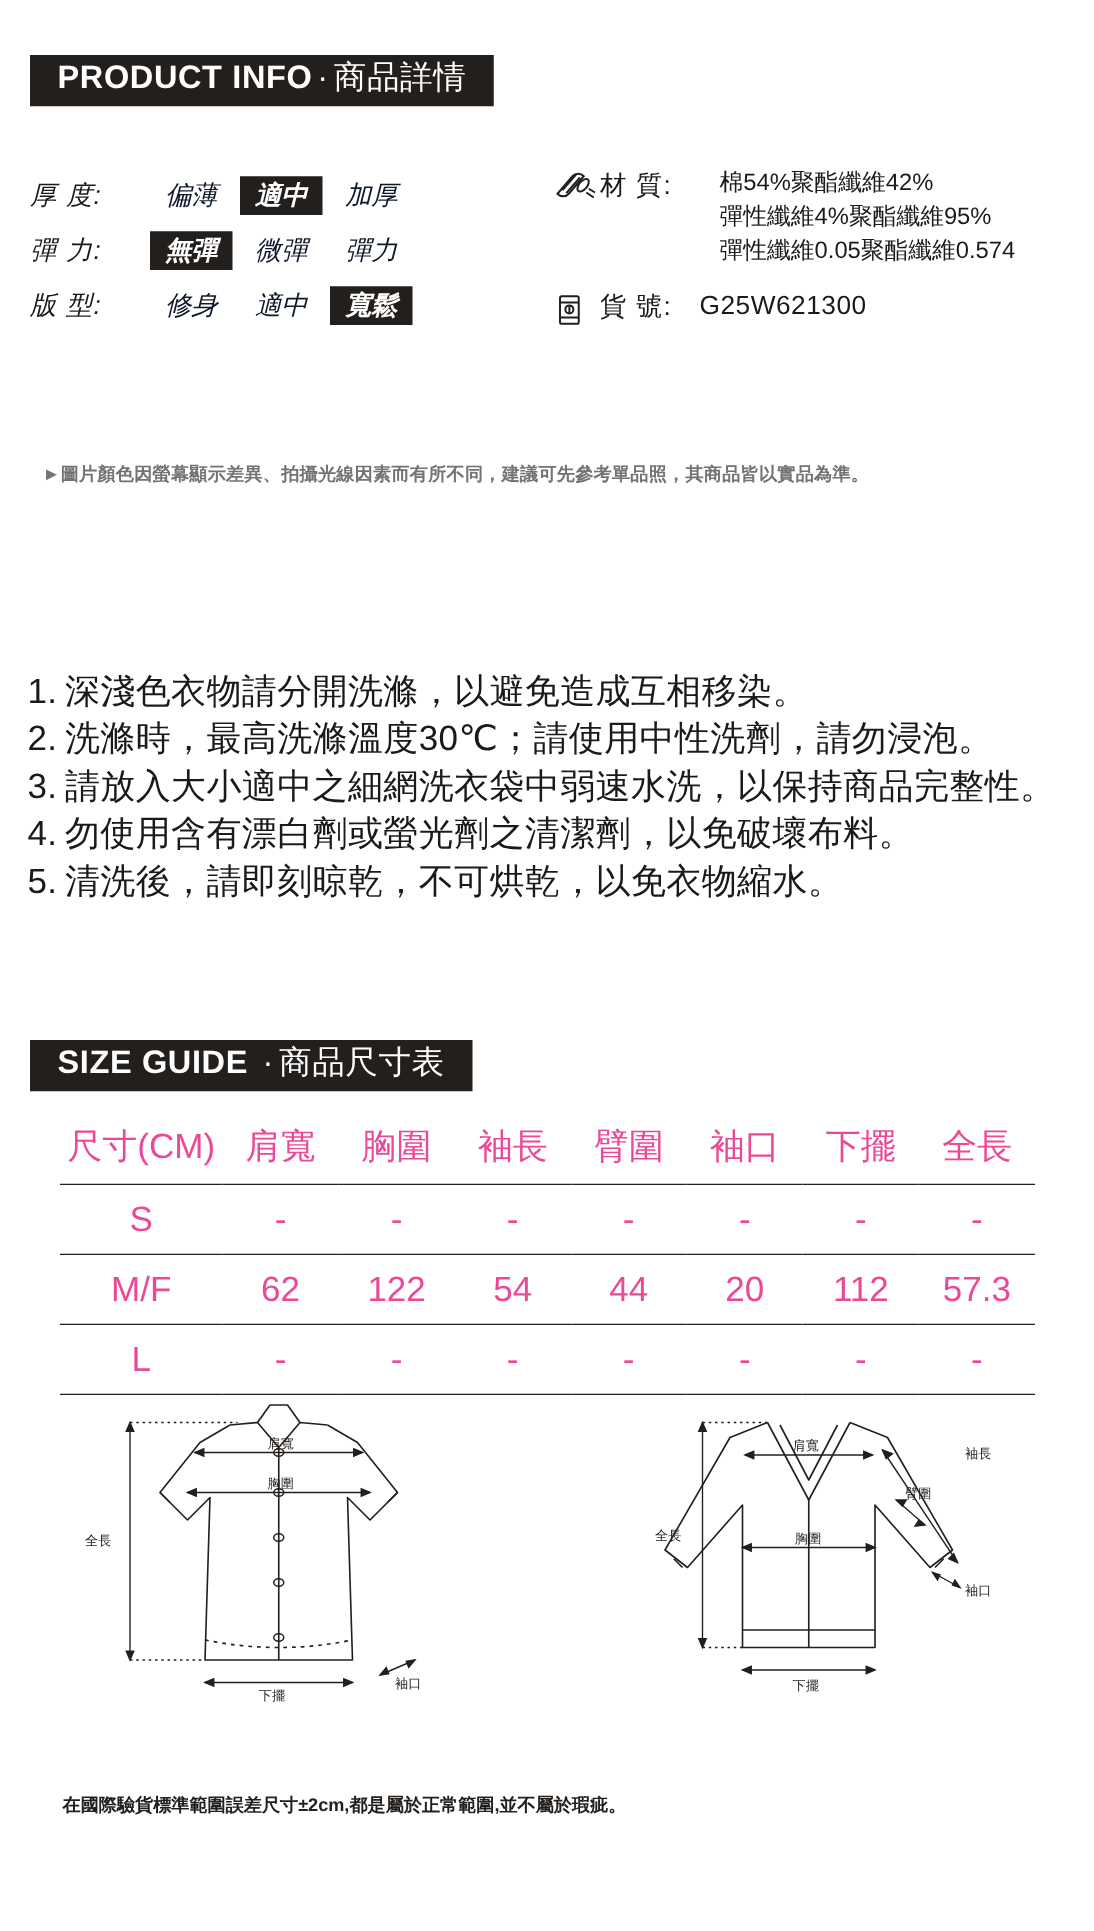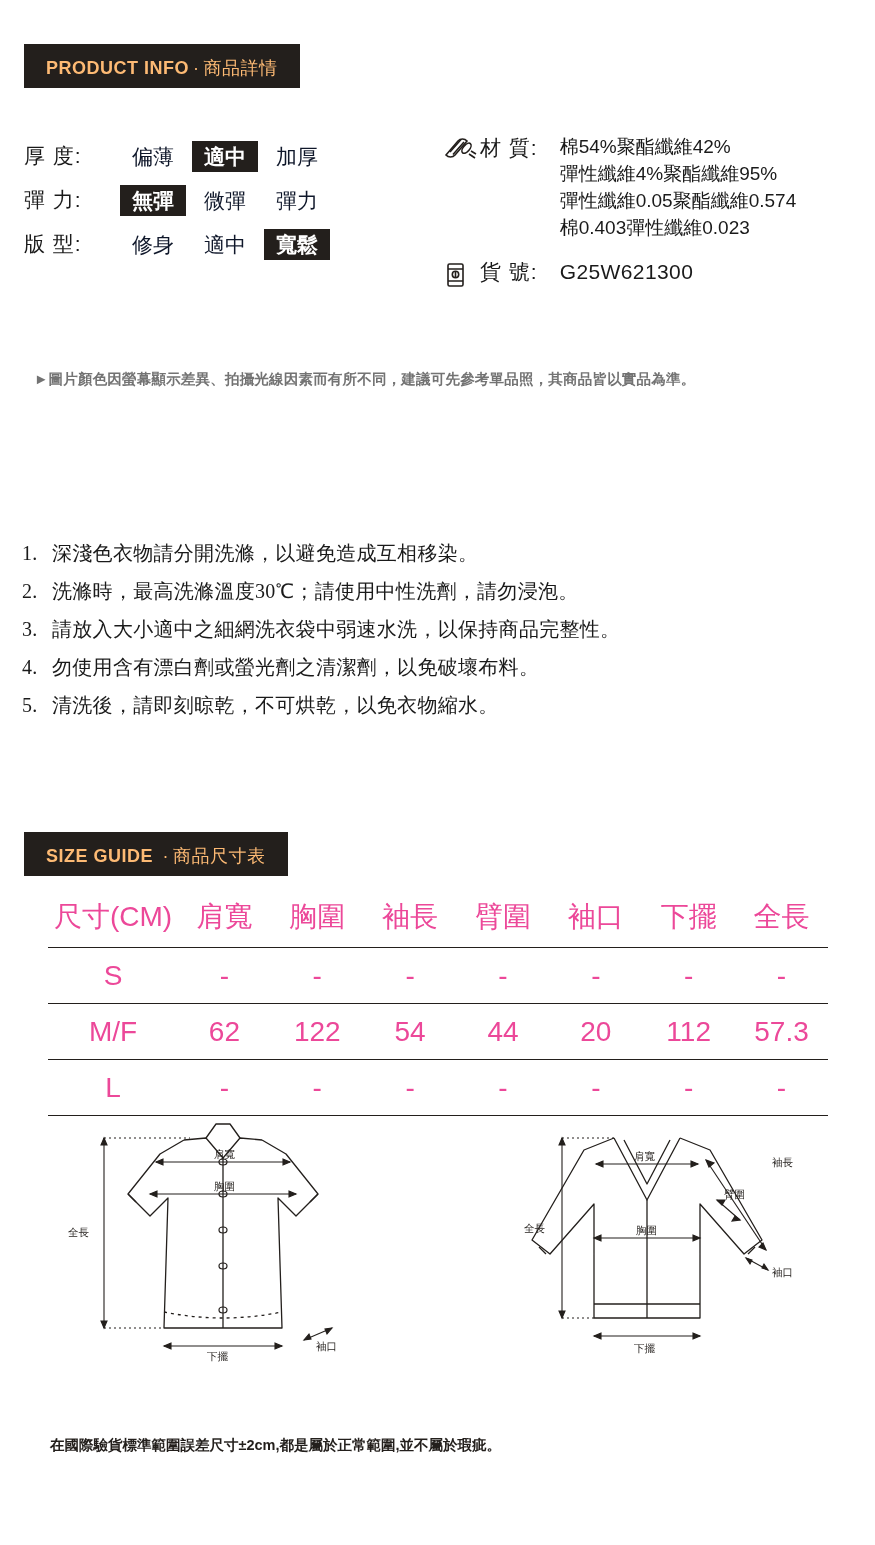--- a/index.html
+++ b/index.html
@@ -9,37 +9,37 @@
     background: #ffffff;
     font-family: "Liberation Sans", "DejaVu Sans", sans-serif;
     color: #1a1a1a;
   }
   .page { position: relative; width: 875px; height: 1545px; overflow: hidden; }
 
   
   .bar {
     display: inline-block;
     background: #231f1c;
-    color: #fdba74;
-    padding: 15px 22px 11px 22px;
-    font-size: 18px;
+    color: #ffffff;
+    padding: 4px 22px 11px 22px;
+    font-size: 26px;
     letter-spacing: .5px;
     line-height: 1;
     white-space: nowrap;
   }
   .bar .en { font-weight: bold; }
   .bar .dot { padding: 0 4px; }
   .bar .zh { font-weight: normal; }
 
   
   #product-info { position: absolute; left: 24px; top: 44px; }
 
   .attr-area { position: absolute; left: 24px; top: 134px; width: 830px; }
   .attr-left { position: absolute; left: 0; top: 0; width: 400px; }
-  .attr-row { display: flex; align-items: center; height: 44px; }
+  .attr-row { display: flex; align-items: center; height: 44px; font-style: italic; }
   .attr-label {
     width: 96px;
     font-size: 21px;
     letter-spacing: 1px;
     color: #1a1a1a;
     white-space: nowrap;
   }
   .attr-opts { display: flex; align-items: center; }
   .opt {
     font-size: 21px;
@@ -65,21 +65,21 @@
     position: relative;
     top: 2px;
   }
   .mat-key {
     font-size: 21px;
     letter-spacing: 1px;
     white-space: nowrap;
     margin-right: 22px;
   }
   .mat-vals { font-size: 19px; line-height: 1.42; }
-  .mat-vals div { white-space: nowrap; }
+  .mat-vals div { white-space: nowrap; margin-left: 16px; }
   .sku-row { display: flex; align-items: center; margin-top: 16px; }
   .sku-val { font-size: 21px; letter-spacing: .4px; }
 
   .note {
     position: absolute; left: 34px; top: 370px;
     font-size: 14.5px;
     font-weight: bold;
     letter-spacing: .2px;
     color: #737373;
     white-space: nowrap;
@@ -87,25 +87,24 @@
 
   
   #laundry-bar { position: absolute; left: 24px; top: 464px; }
   .laundry-list {
     position: absolute; left: 22px; top: 534px;
     width: 840px;
     list-style: none;
     margin: 0; padding: 0;
   }
   .laundry-list li {
-    font-size: 20px;
+    font-size: 28px;
     line-height: 38px;
     letter-spacing: .3px;
     white-space: nowrap;
-    font-family: Liberation Serif, serif;
   }
   .laundry-list li .num { display: inline-block; width: 30px; }
 
   
   #size-bar { position: absolute; left: 24px; top: 832px; }
 
   .size-table {
     position: absolute; left: 48px; top: 886px;
     width: 780px;
     border-collapse: collapse;
@@ -192,21 +191,20 @@
               <path d="M8 16 L19 3.5 M11 18.5 L22 6"></path>
               <path d="M27 18 L33 22 M29 15 L34 18"></path>
             </g>
           </svg>
         </span>
         <span class="mat-key">材 質:</span>
         <span class="mat-vals">
           <div>棉54%聚酯纖維42%</div>
           <div>彈性纖維4%聚酯纖維95%</div>
           <div>彈性纖維0.05聚酯纖維0.574</div>
-          <div>棉0.403彈性纖維0.023</div>
         </span>
       </div>
 
       <div class="sku-row">
         <span class="ico">
           <svg width="36" height="28" viewBox="0 0 36 28">
             <g fill="none" stroke="#231f1c" stroke-width="1.6">
               <rect x="6" y="3" width="15" height="22" rx="1.5"></rect>
               <path d="M6 8 h15 M6 20 h15"></path>
               <circle cx="13.5" cy="13.5" r="3.2"></circle>

